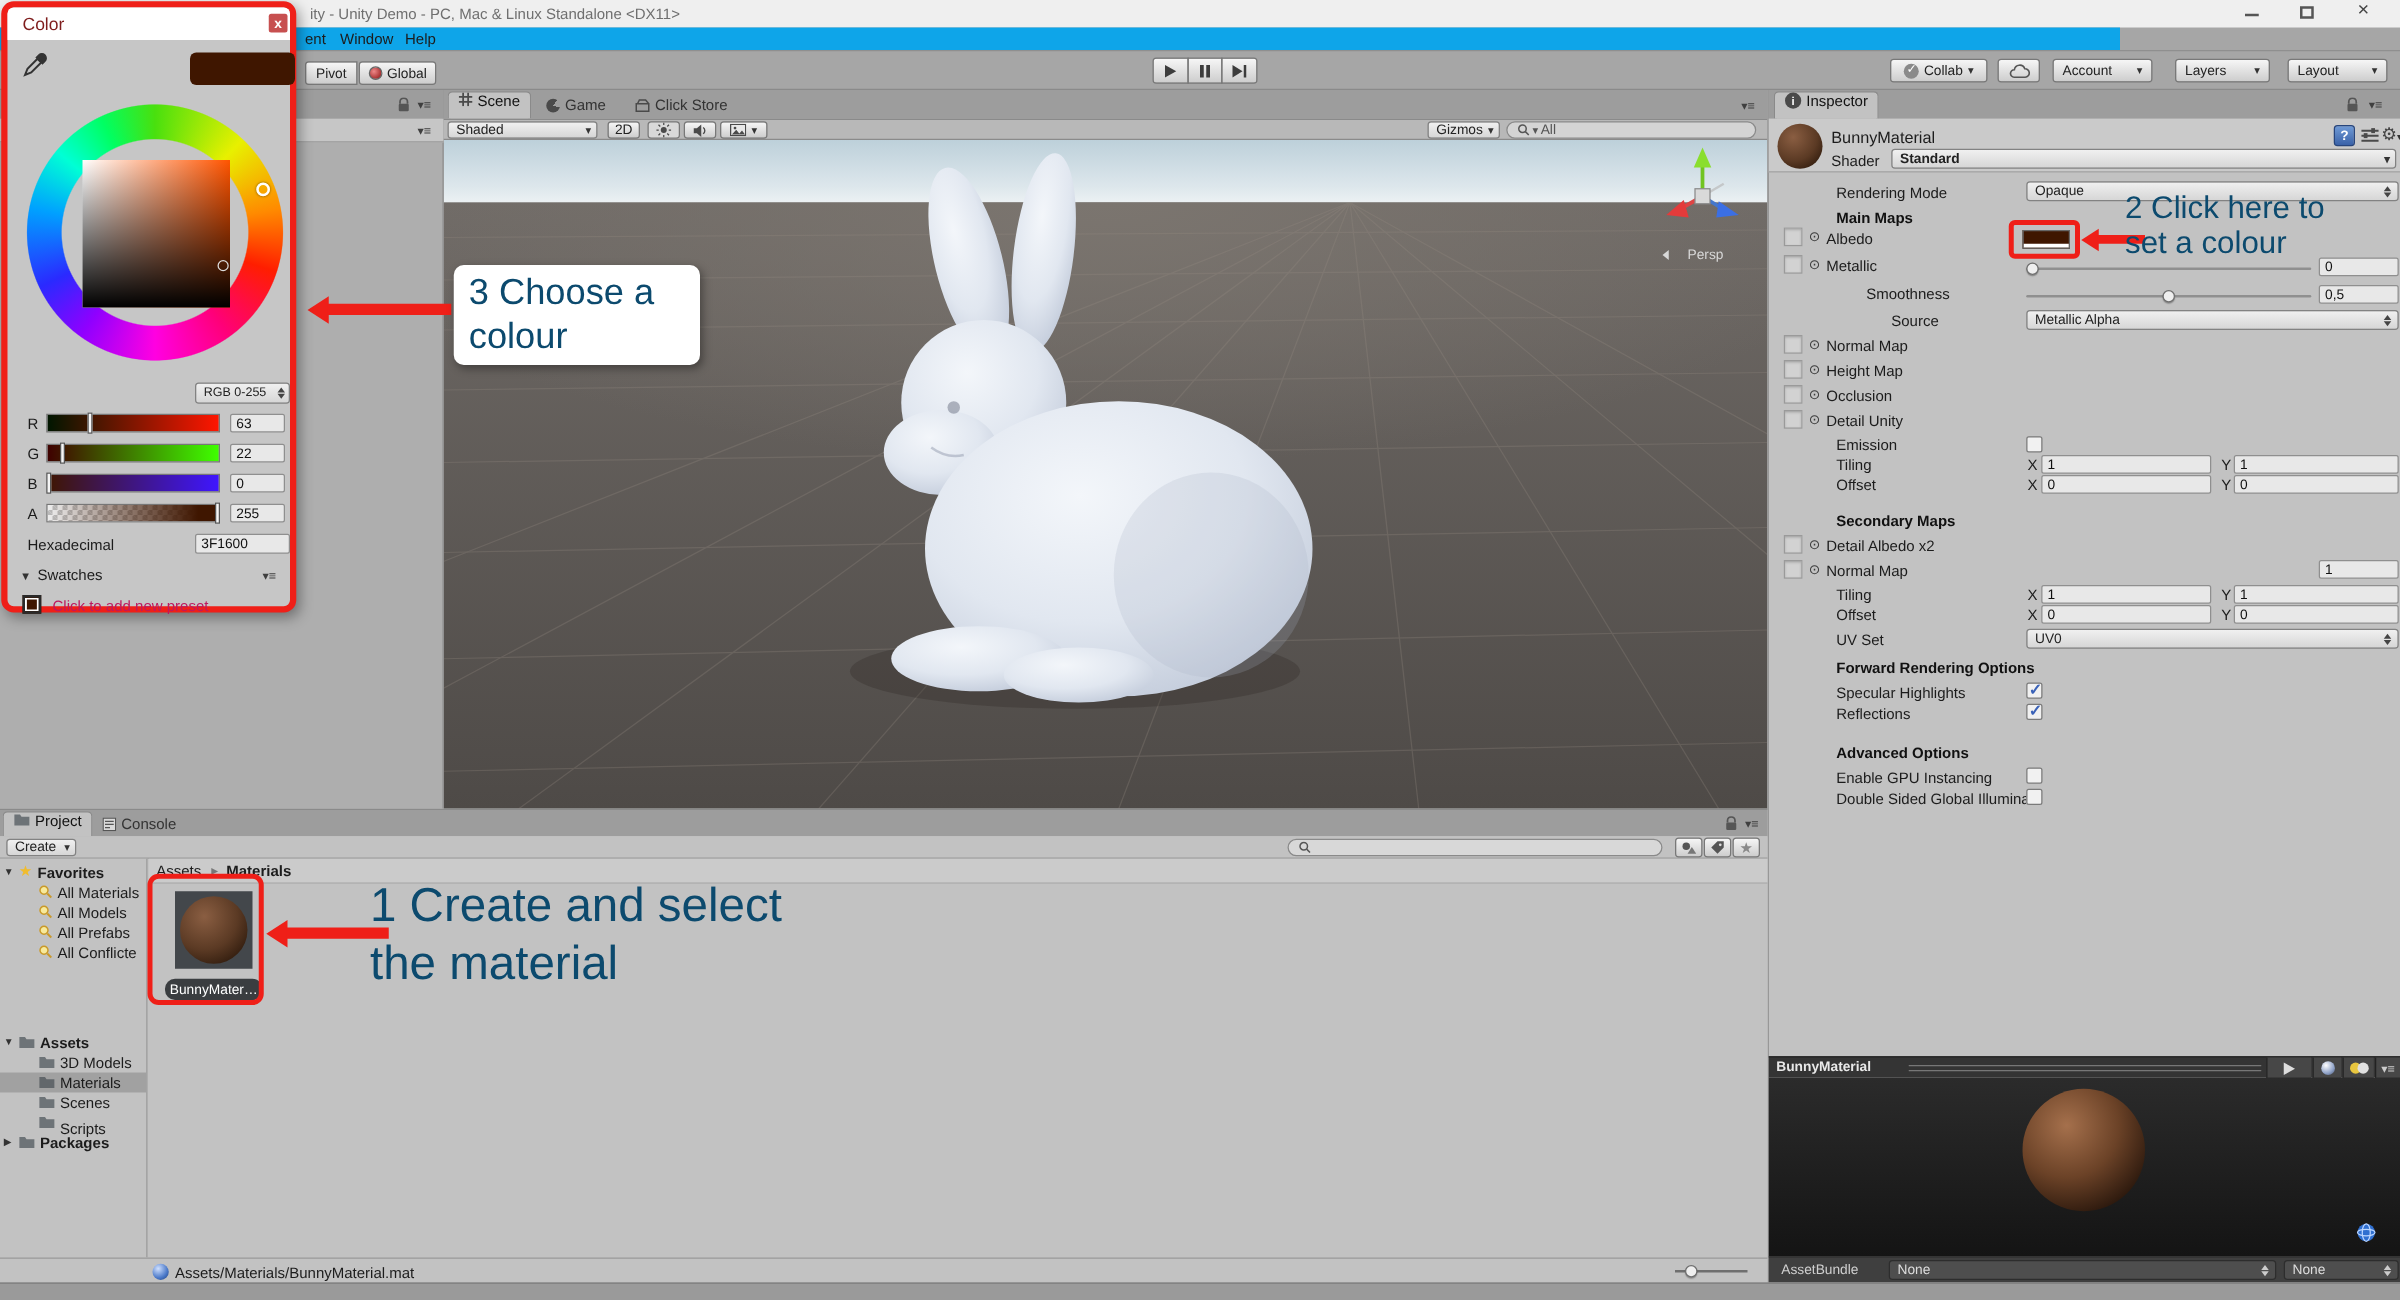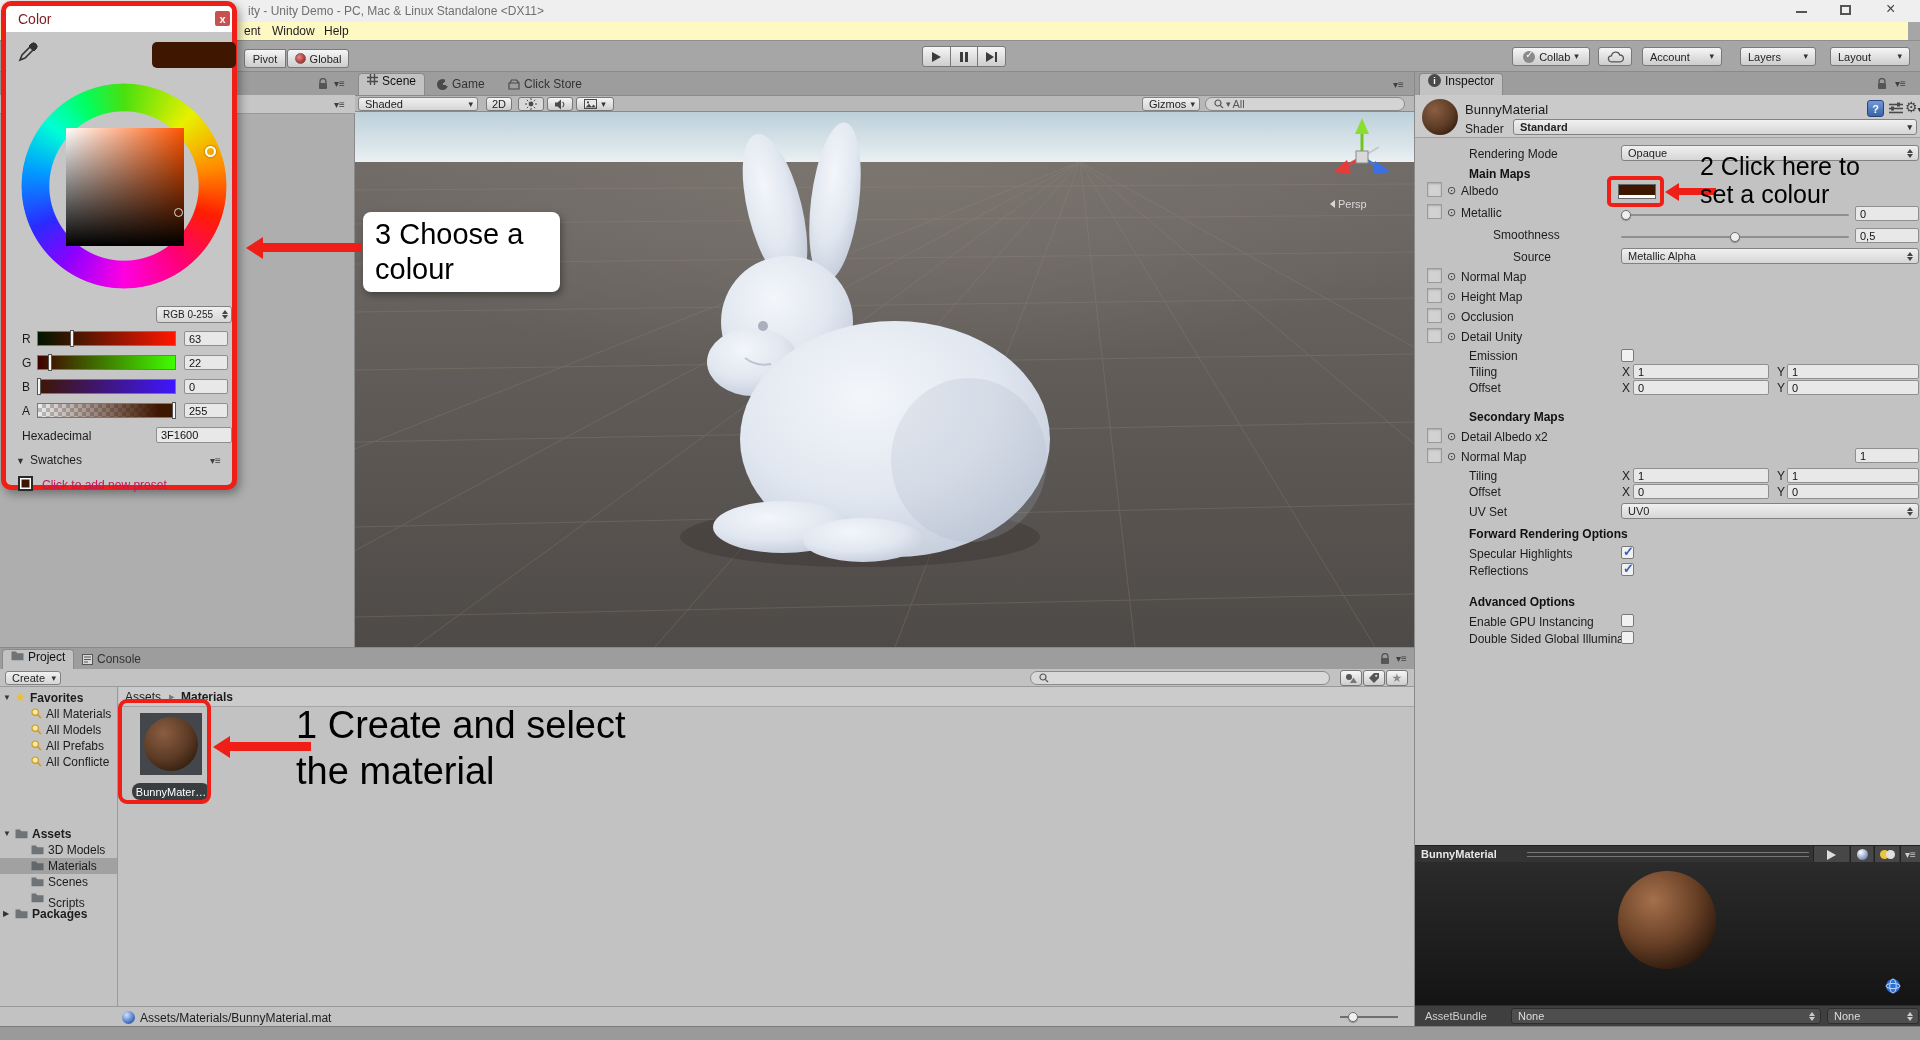--- a/index.html
+++ b/index.html
@@ -28,41 +28,41 @@
   .hslider{position:absolute;height:2px;background:#8f8f8f;border-radius:1px}
   .hthumb{position:absolute;width:10px;height:10px;border-radius:50%;background:#efefef;border:1px solid #6f6f6f;top:-4px;box-shadow:0 1px 1px rgba(0,0,0,.3)}
   .tab-active{position:absolute;background:#c2c2c2;border:1px solid #8a8a8a;border-bottom:none;border-radius:4px 4px 0 0;
       display:flex;gap:4px;font-size:12px;color:#111;padding:0 8px}
   .tab-idle{position:absolute;display:flex;align-items:center;gap:4px;font-size:12px;color:#333;padding:0 8px}
   .vmenu{position:absolute;font-size:10px;color:#3f3f3f;letter-spacing:0}
   .vmenu::after{content:"▾≡"}
   .annbox{position:absolute;border:4px solid #ef1f18;border-radius:9px;z-index:40}
   .arrline{position:absolute;background:#ef1f18;z-index:40}
   .arrhead{position:absolute;width:0;height:0;z-index:40}
-  .anntext{position:absolute;color:#000000;white-space:nowrap;z-index:40;line-height:1.2}
+  .anntext{position:absolute;color:#0c4a6e;white-space:nowrap;z-index:40;line-height:1.2}
   .ddd{position:absolute;display:flex;align-items:center;background:#4e4e4e;border:1px solid #2d2d2d;border-radius:3px;
        font-size:11px;color:#ddd;padding:0 16px 0 6px;white-space:nowrap}
   .ddd .ud::before{border-bottom-color:#ccc}.ddd .ud::after{border-top-color:#ccc}
   .ring{position:absolute;border-radius:50%;
     background:conic-gradient(#49e00e,#e8f000 12%,#ff8a00 22%,#ff1e00 30%,#ff0078 40%,#ff00e1 50%,#8f00ff 60%,#2a2aff 68%,#00a0ff 78%,#00ffd5 86%,#00ff62 93%,#49e00e);
     -webkit-mask:radial-gradient(closest-side,transparent 72%,#000 73% 99%,transparent 100%);
     mask:radial-gradient(closest-side,transparent 72%,#000 73% 99%,transparent 100%)}
   .chip-sphere{border-radius:50%;position:absolute}
 </style>
 </head>
 <body>
 
 <div class="abs" style="left:0;top:0;width:1920px;height:22px;background:#efefef">
   <span class="abs" style="left:248px;top:4px;font-size:12px;color:#6f6f6f;white-space:nowrap">ity - Unity Demo - PC, Mac &amp; Linux Standalone &lt;DX11&gt;</span>
   <span class="abs" style="left:1796px;top:11px;width:11px;height:2px;background:#555"></span>
   <span class="abs" style="left:1840px;top:5px;width:11px;height:10px;border:2px solid #555"></span>
   <span class="abs" style="left:1886px;top:0px;font-size:16px;color:#444">×</span>
 </div>
 
-<div class="abs" style="left:0;top:22px;width:1908px;height:18px;background:#fef9c3">
+<div class="abs" style="left:0;top:22px;width:1696px;height:18px;background:#0ea5e9">
   <span class="abs txt" style="left:244px;top:2px">ent</span>
   <span class="abs txt" style="left:272px;top:2px">Window</span>
   <span class="abs txt" style="left:324px;top:2px">Help</span>
 </div>
 
 <div class="abs" style="left:0;top:40px;width:1920px;height:32px;background:#a6a6a6;border-top:1px solid #8f8f8f;border-bottom:1px solid #8a8a8a">
   <div class="btn" style="left:244px;top:8px;width:42px;height:19px;border-radius:3px 0 0 3px">
     <span>Pivot</span>
   </div>
   <div class="btn" style="left:287px;top:8px;width:62px;height:19px">
@@ -239,21 +239,21 @@
         <line x1="1007" y1="45" x2="1007" y2="20" stroke="#71c421" stroke-width="3"></line>
         <polygon points="1000,22 1014,22 1007,6" fill="#8ade2e"></polygon>
         <line x1="1007" y1="45" x2="986" y2="57" stroke="#d44" stroke-width="3"></line>
         <polygon points="992,48 996,62 978,60" fill="#e43b3b"></polygon>
         <line x1="1007" y1="45" x2="1026" y2="57" stroke="#47c" stroke-width="3"></line>
         <polygon points="1020,49 1018,62 1036,60" fill="#3b6fe4"></polygon>
         <line x1="1007" y1="45" x2="1024" y2="35" stroke="#bbb" stroke-width="2" opacity="0.7"></line>
         <rect x="1001" y="39" width="12" height="12" fill="#d9d9d9" stroke="#8a8a8a"></rect>
       </g>
     </svg>
-    <div class="abs" style="left:975px;top:86px;display:flex;align-items:center;gap:3px">
+    <div class="abs" style="left:975px;top:86px;display:flex;align-items:center;gap:15px">
       <span style="width:0;height:0;border-top:4px solid transparent;border-bottom:4px solid transparent;border-right:5px solid #d8d8d8"></span>
       <span style="font-size:11px;color:#d8d8d8">Persp</span>
     </div>
   </div>
 </div>
 
 <div class="abs" style="left:1414px;top:72px;width:506px;height:954px;background:#c2c2c2;border-left:1px solid #8a8a8a">
   <div class="abs" style="left:0;top:0;width:506px;height:23px;background:#9d9d9d">
     <div class="tab-active" style="left:4px;top:1px;height:22px">
       <span style="width:13px;height:13px;border-radius:50%;background:#4a4a4a;color:#fff;font-size:9px;font-weight:bold;display:flex;align-items:center;justify-content:center">i</span>

